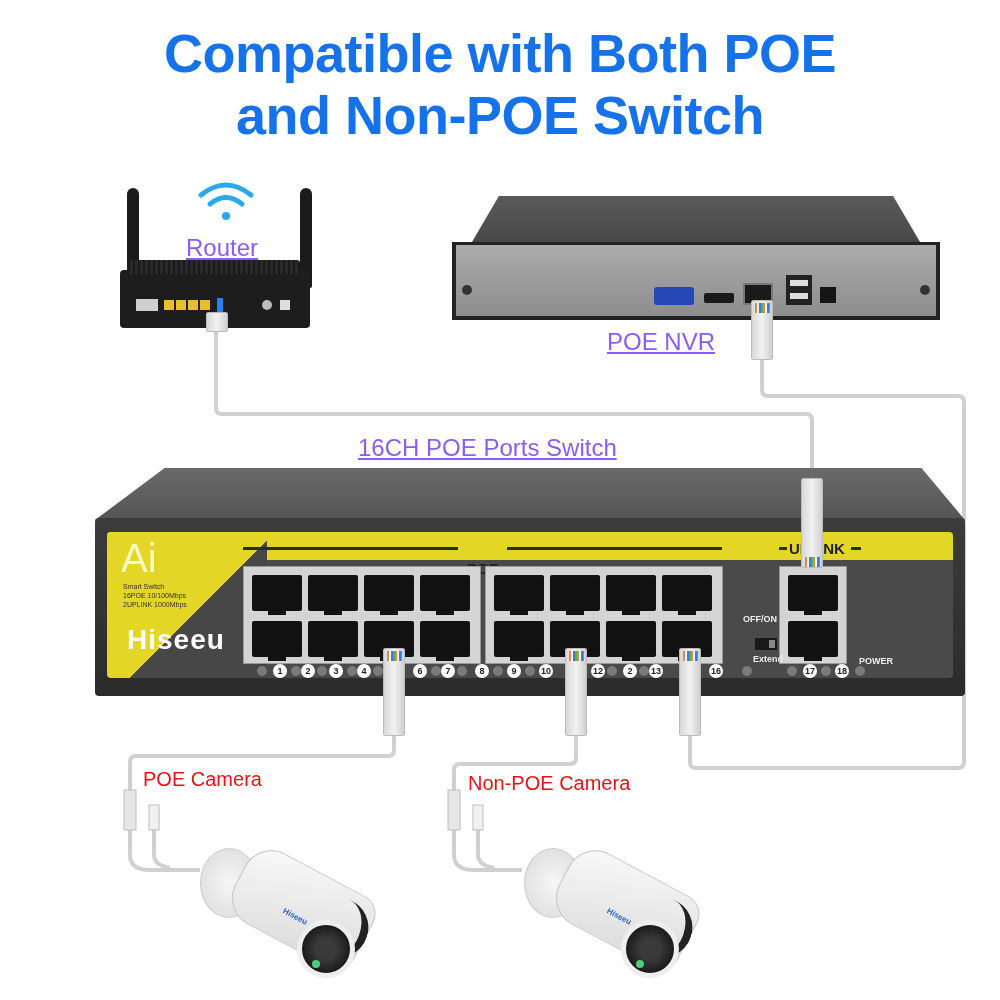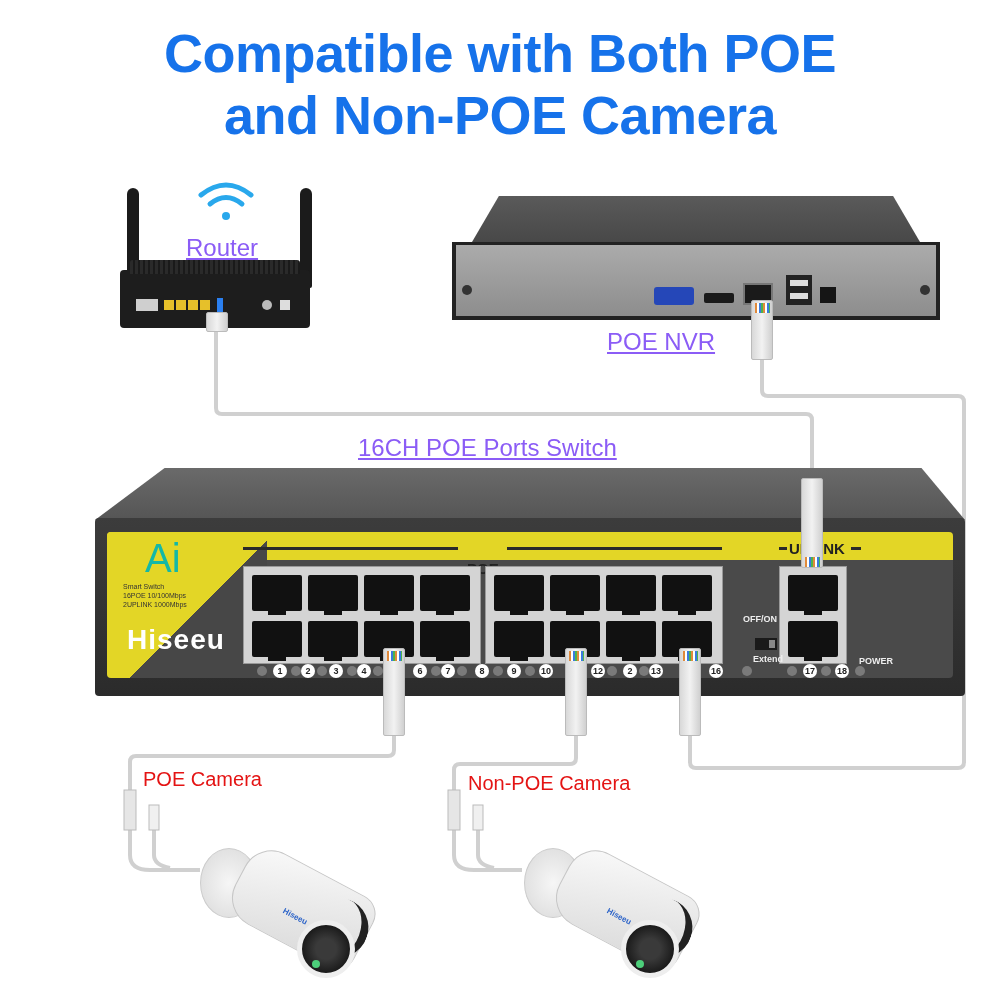--- a/index.html
+++ b/index.html
@@ -37,21 +37,21 @@
   .nvr .usb::before { top: 5px; } .nvr .usb::after { top: 18px; }
   .nvr .dc { position: absolute; left: 364px; top: 42px; width: 16px; height: 16px; background: #151515; }
   .nvr .screw { position: absolute; top: 40px; width: 10px; height: 10px; border-radius: 50%; background: #333; }
 
   
   .sw-top { position: absolute; left: 95px; top: 468px; width: 870px; height: 52px; background: linear-gradient(#6a6a6a,#555); clip-path: polygon(8% 0, 95% 0, 100% 100%, 0 100%); }
   .switch { position: absolute; left: 95px; top: 518px; width: 870px; height: 178px; background: linear-gradient(#3c3c3c,#2b2b2b); border-radius: 4px; }
   .panel { position: absolute; left: 12px; top: 14px; width: 846px; height: 146px; background: #4a4a4a; border-radius: 4px; }
   .yellow-strip { position: absolute; left: 0; top: 0; width: 846px; height: 28px; background: #e3d626; border-radius: 4px 4px 0 0; }
   .yellow-corner { position: absolute; left: 0; top: 0; width: 160px; height: 146px; background: linear-gradient(135deg, #e3d626 0 55%, #474747 55% 100%); border-radius: 4px 0 0 4px; }
-  .ai-text { position: absolute; left: 14px; top: 4px; font-size: 40px; color: #14b8a6; font-family: "Liberation Sans", sans-serif; margin-left: 24px; }
+  .ai-text { position: absolute; left: 14px; top: 4px; font-size: 40px; color: #fef9c3; font-family: "Liberation Sans", sans-serif; }
   .ai-sub { position: absolute; left: 16px; top: 50px; font-size: 7px; line-height: 9px; color: #333; font-family: "Liberation Sans", sans-serif; }
   .brand { position: absolute; left: 20px; top: 92px; font-size: 28px; font-weight: 700; color: #fff; font-family: "Liberation Sans", sans-serif; letter-spacing: 1px; }
   .poe-tag, .uplink-tag { position: absolute; top: 8px; font-size: 15px; font-weight: 700; color: #222; font-family: "Liberation Sans", sans-serif; }
   .bracket-line { position: absolute; top: 15px; height: 3px; background: #2a2a2a; }
   .port-block { position: absolute; top: 34px; height: 98px; background: #d4d4d4; border: 1px solid #999; }
   .rj { position: absolute; width: 50px; height: 36px; background: #111; border-radius: 2px; }
   .rj::after { content: ""; position: absolute; left: 16px; bottom: -4px; width: 18px; height: 6px; background: #111; }
   .led-row { position: absolute; left: 150px; top: 134px; width: 700px; height: 14px; }
   .num { position: absolute; top: 0; width: 14px; height: 14px; border-radius: 50%; background: #fff; color: #222; font-size: 9px; font-weight: 700; text-align: center; line-height: 14px; font-family: "Liberation Sans", sans-serif; }
   .dot { position: absolute; top: 2px; width: 10px; height: 10px; border-radius: 50%; background: #7a7a7a; }
@@ -69,21 +69,21 @@
   .cam .body { position: absolute; left: 40px; top: 30px; width: 140px; height: 80px; border-radius: 30px 20px 20px 30px; background: linear-gradient(160deg,#fafafa,#d8d8d8); transform: rotate(28deg); border: 1px solid #c6c6c6; }
   .cam .lens { position: absolute; left: 105px; top: 82px; width: 58px; height: 58px; border-radius: 50%; background: radial-gradient(#3a3a3a 30%, #1b1b1b 70%); border: 5px solid #eee; }
   .cam .led-g { position: absolute; left: 120px; top: 122px; width: 8px; height: 8px; border-radius: 50%; background: #4ccf7a; }
   .cam .visor { position: absolute; left: 130px; top: 62px; width: 46px; height: 60px; border-right: 8px solid #222; border-radius: 0 40px 40px 0; transform: rotate(20deg); }
   .cam .logo { position: absolute; left: 90px; top: 74px; font-size: 8px; color: #2a62c8; font-weight: 700; transform: rotate(28deg); font-family: "Liberation Sans", sans-serif; }
 </style>
 </head>
 <body>
 
 <div class="title l1">Compatible with Both POE</div>
-<div class="title l2">and Non-POE Camera</div>
+<div class="title l2">and Non-POE Switch</div>
 
 <svg class="cables" width="1000" height="1000">
   <g fill="none" stroke="#d0d0d0" stroke-width="4" stroke-linejoin="round">
 
     <path d="M216 330 L216 408 Q216 414 222 414 L806 414 Q812 414 812 420 L812 480"></path>
 
     <path d="M762 360 L762 390 Q762 396 768 396 L958 396 Q964 396 964 402 L964 762 Q964 768 958 768 L696 768 Q690 768 690 762 L690 730"></path>
 
     <path d="M394 735 L394 750 Q394 756 388 756 L136 756 Q130 756 130 762 L130 790"></path>
 

